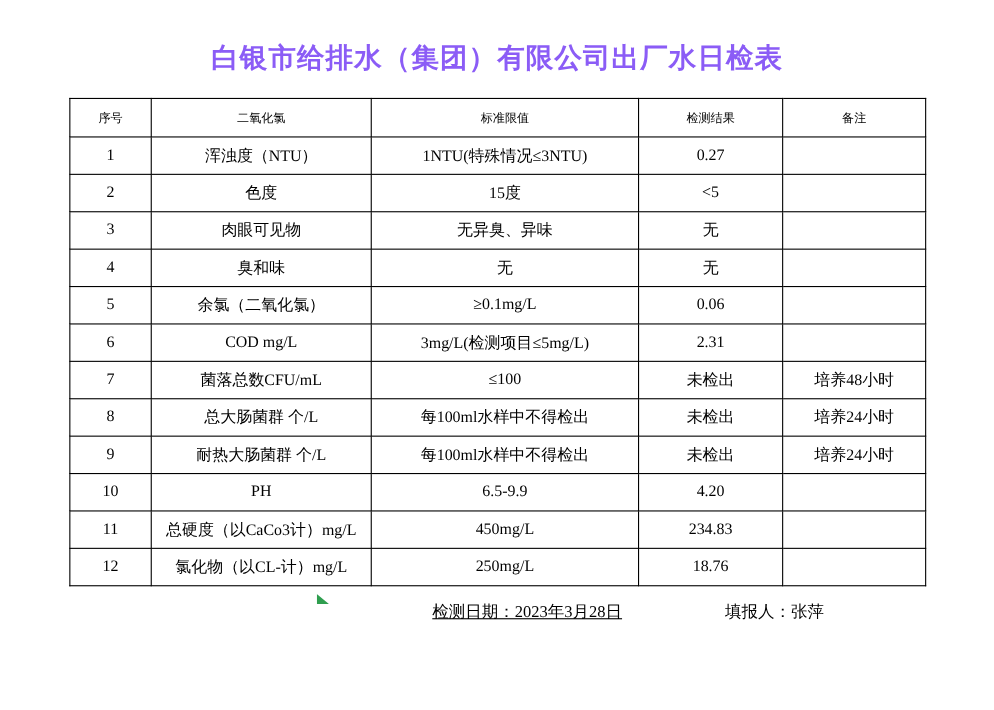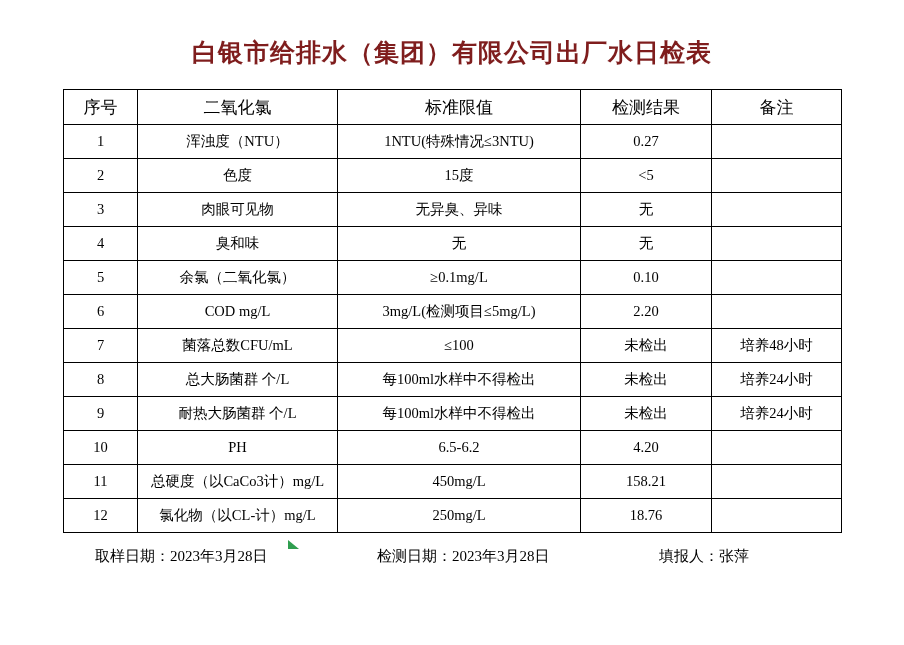--- a/index.html
+++ b/index.html
@@ -21,21 +21,21 @@
     box-sizing: border-box;
   }
   .doc-title {
     text-align: center;
     font-family: "Liberation Serif", serif;
     font-size: 25px;
     font-weight: bold;
     letter-spacing: 1px;
     padding-top: 36px;
     padding-bottom: 0;
-    color: #7f1d1d;
+    color: #8b5cf6;
   }
   .table-wrap {
     margin: 20px auto 0 auto;
     width: 778px;
   }
   table.report {
     border-collapse: collapse;
     width: 100%;
     table-layout: fixed;
     font-family: "Liberation Serif", serif;
@@ -44,21 +44,21 @@
     border: 1px solid #000000;
     height: 33px;
     text-align: center;
     vertical-align: middle;
     font-size: 14.5px;
     padding: 0 2px;
     white-space: nowrap;
     overflow: hidden;
   }
   table.report tr.head td {
-    font-size: 17px;
+    font-size: 11px;
     height: 34px;
   }
   col.c0 { width: 74px; }
   col.c1 { width: 200px; }
   col.c2 { width: 243px; }
   col.c3 { width: 131px; }
   col.c4 { width: 130px; }
 
   .footer {
     position: relative;
@@ -67,21 +67,21 @@
     font-family: "Liberation Serif", serif;
     font-size: 15px;
     height: 22px;
   }
   .footer span {
     position: absolute;
     top: 0;
     white-space: nowrap;
   }
   .f-sample { left: 32px; }
-  .f-test { left: 314px; }
+  .f-test { left: 330px; text-decoration: underline; }
   .f-filler { left: 596px; text-align: right; }
 
   .corner-mark {
     position: absolute;
     left: 288px;
     top: 540px;
     width: 12px;
     height: 10px;
     overflow: hidden;
   }
@@ -143,28 +143,28 @@
           <td>4</td>
           <td>臭和味</td>
           <td>无</td>
           <td>无</td>
           <td></td>
         </tr>
         <tr>
           <td>5</td>
           <td>余氯（二氧化氯）</td>
           <td>≥0.1mg/L</td>
-          <td>0.10</td>
+          <td>0.06</td>
           <td></td>
         </tr>
         <tr>
           <td>6</td>
           <td>COD          mg/L</td>
           <td>3mg/L(检测项目≤5mg/L)</td>
-          <td>2.20</td>
+          <td>2.31</td>
           <td></td>
         </tr>
         <tr>
           <td>7</td>
           <td>菌落总数CFU/mL</td>
           <td>≤100</td>
           <td>未检出</td>
           <td>培养48小时</td>
         </tr>
         <tr>
@@ -177,45 +177,44 @@
         <tr>
           <td>9</td>
           <td>耐热大肠菌群 个/L</td>
           <td>每100ml水样中不得检出</td>
           <td>未检出</td>
           <td>培养24小时</td>
         </tr>
         <tr>
           <td>10</td>
           <td>PH</td>
-          <td>6.5-6.2</td>
+          <td>6.5-9.9</td>
           <td>4.20</td>
           <td></td>
         </tr>
         <tr>
           <td>11</td>
           <td>总硬度（以CaCo3计）mg/L</td>
           <td>450mg/L</td>
-          <td>158.21</td>
+          <td>234.83</td>
           <td></td>
         </tr>
         <tr>
           <td>12</td>
           <td>氯化物（以CL-计）mg/L</td>
           <td>250mg/L</td>
           <td>18.76</td>
           <td></td>
         </tr>
       </tbody>
     </table>
   </div>
 
   <div class="corner-mark">
       <i></i>
     </div>
 
   <div class="footer">
-    <span class="f-sample">取样日期：2023年3月28日</span>
     <span class="f-test">检测日期：2023年3月28日</span>
     <span class="f-filler">填报人：张萍</span>
   </div>
 
 </div>
 
 </body></html>

